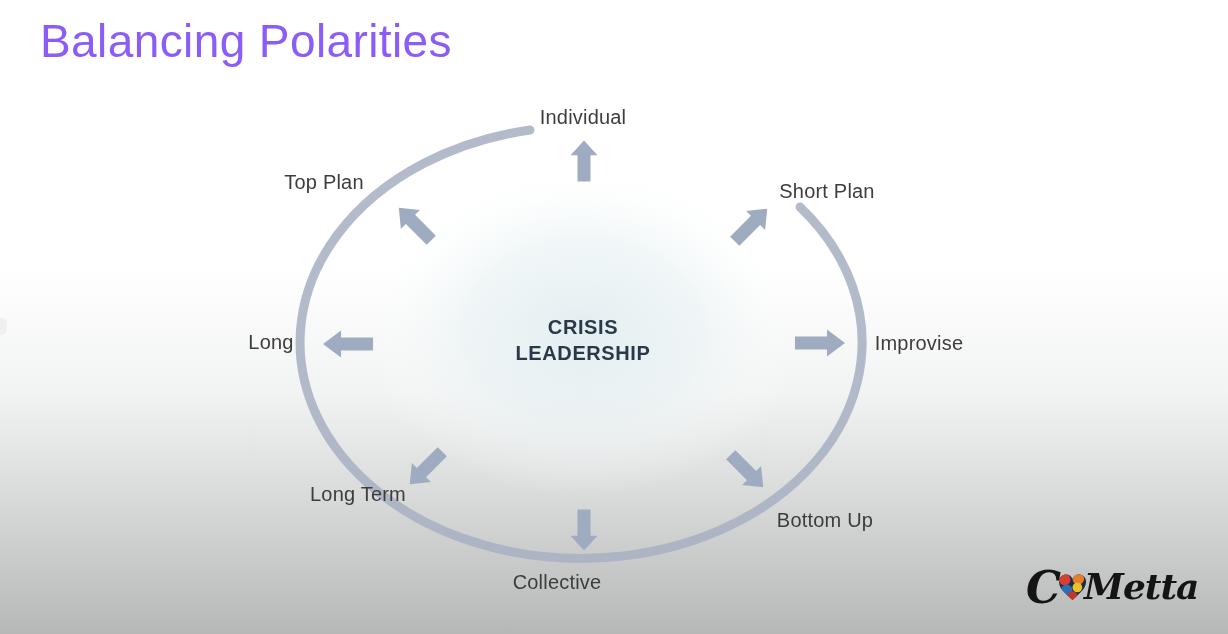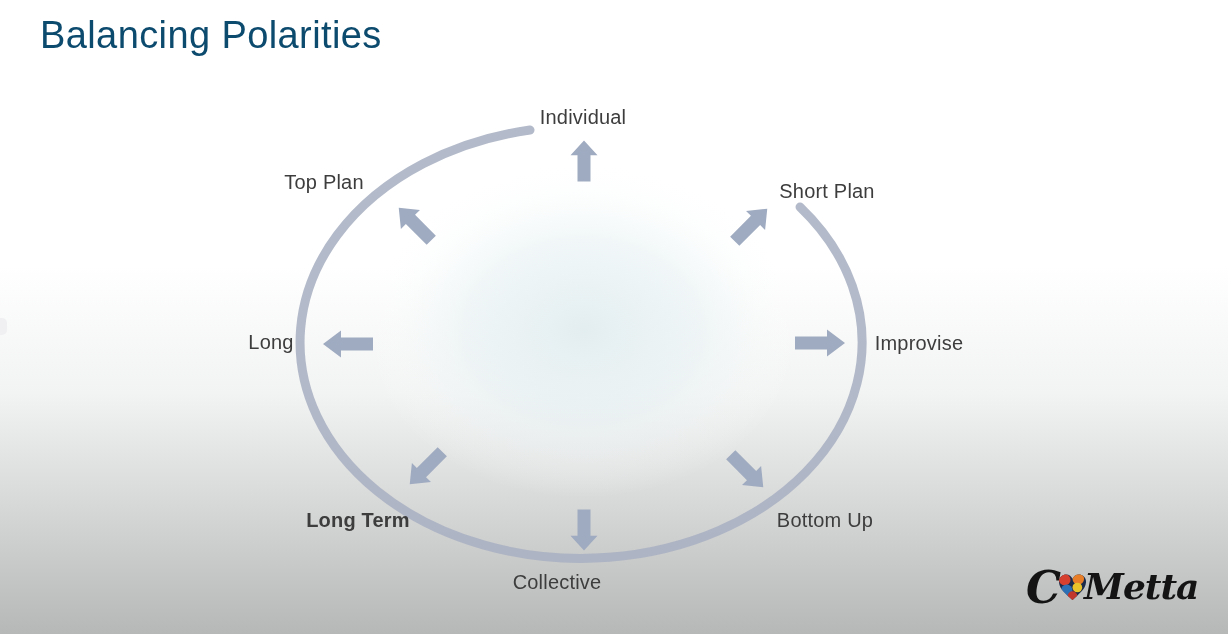--- a/index.html
+++ b/index.html
@@ -4,21 +4,21 @@
 <style>
   html,body{margin:0;padding:0;}
   body{
     width:1228px;height:634px;overflow:hidden;position:relative;
     background:linear-gradient(180deg,#ffffff 0%,#ffffff 42%,#f2f3f3 62%,#d6d7d7 80%,#b6b8b8 100%);
     font-family:"Liberation Sans",sans-serif;
   }
   .stage{position:absolute;inset:0;}
   .title{
     position:absolute;left:40px;top:14px;
-    font-size:38px;font-weight:500;color:#0c4a6e;letter-spacing:0.4px;
+    font-size:46px;font-weight:500;color:#8b5cf6;letter-spacing:0.4px;
   }
   .diagram{position:absolute;inset:0;}
   .diagram svg{position:absolute;left:0;top:0;}
   .pol-label{
     position:absolute;transform:translate(-50%,-50%);
     font-size:20px;font-weight:500;color:#3d3d3d;letter-spacing:0.2px;white-space:nowrap;
   }
   .center-label{
     position:absolute;left:583px;top:341px;transform:translate(-50%,-50%);
     text-align:center;font-weight:bold;font-size:20px;letter-spacing:0.6px;
@@ -70,24 +70,28 @@
         <use href="#arrow-shape" transform="translate(348,344) rotate(180)"></use>
         <use href="#arrow-shape" transform="translate(415,224) rotate(-135) scale(0.92,1)"></use>
       </g>
     </svg>
 
     <div class="pol-label" style="left:583px;top:117px;">Individual</div>
     <div class="pol-label" style="left:827px;top:191px;">Short Plan</div>
     <div class="pol-label" style="left:911px;top:343px;margin-left:8px;">Improvise</div>
     <div class="pol-label" style="left:825px;top:520px;">Bottom Up</div>
     <div class="pol-label" style="left:557px;top:582px;">Collective</div>
-    <div class="pol-label" style="left:358px;top:520px;font-weight:bold;">Long Term</div>
+    <div class="pol-label" style="left:358px;top:494px;">Long Term</div>
     <div class="pol-label" style="left:271px;top:342px;">Long</div>
     <div class="pol-label" style="left:324px;top:182px;">Top Plan</div>
 
+    <div class="center-label">
+      <div>CRISIS</div>
+      <div>LEADERSHIP</div>
+    </div>
   </div>
 
   <div class="logo">
     <span class="c">C</span>
     <svg class="heart" viewBox="0 0 32 30">
       <clipPath id="heartClip">
         <path d="M16 28 C10 22 2 17 2 9 C2 4.5 5.5 1.5 9.5 1.5 C12.5 1.5 15 3.5 16 6 C17 3.5 19.5 1.5 22.5 1.5 C26.5 1.5 30 4.5 30 9 C30 17 22 22 16 28 Z"></path>
       </clipPath>
       <g clip-path="url(#heartClip)">
         <rect x="0" y="0" width="32" height="30" fill="#1c2b4a"></rect>

